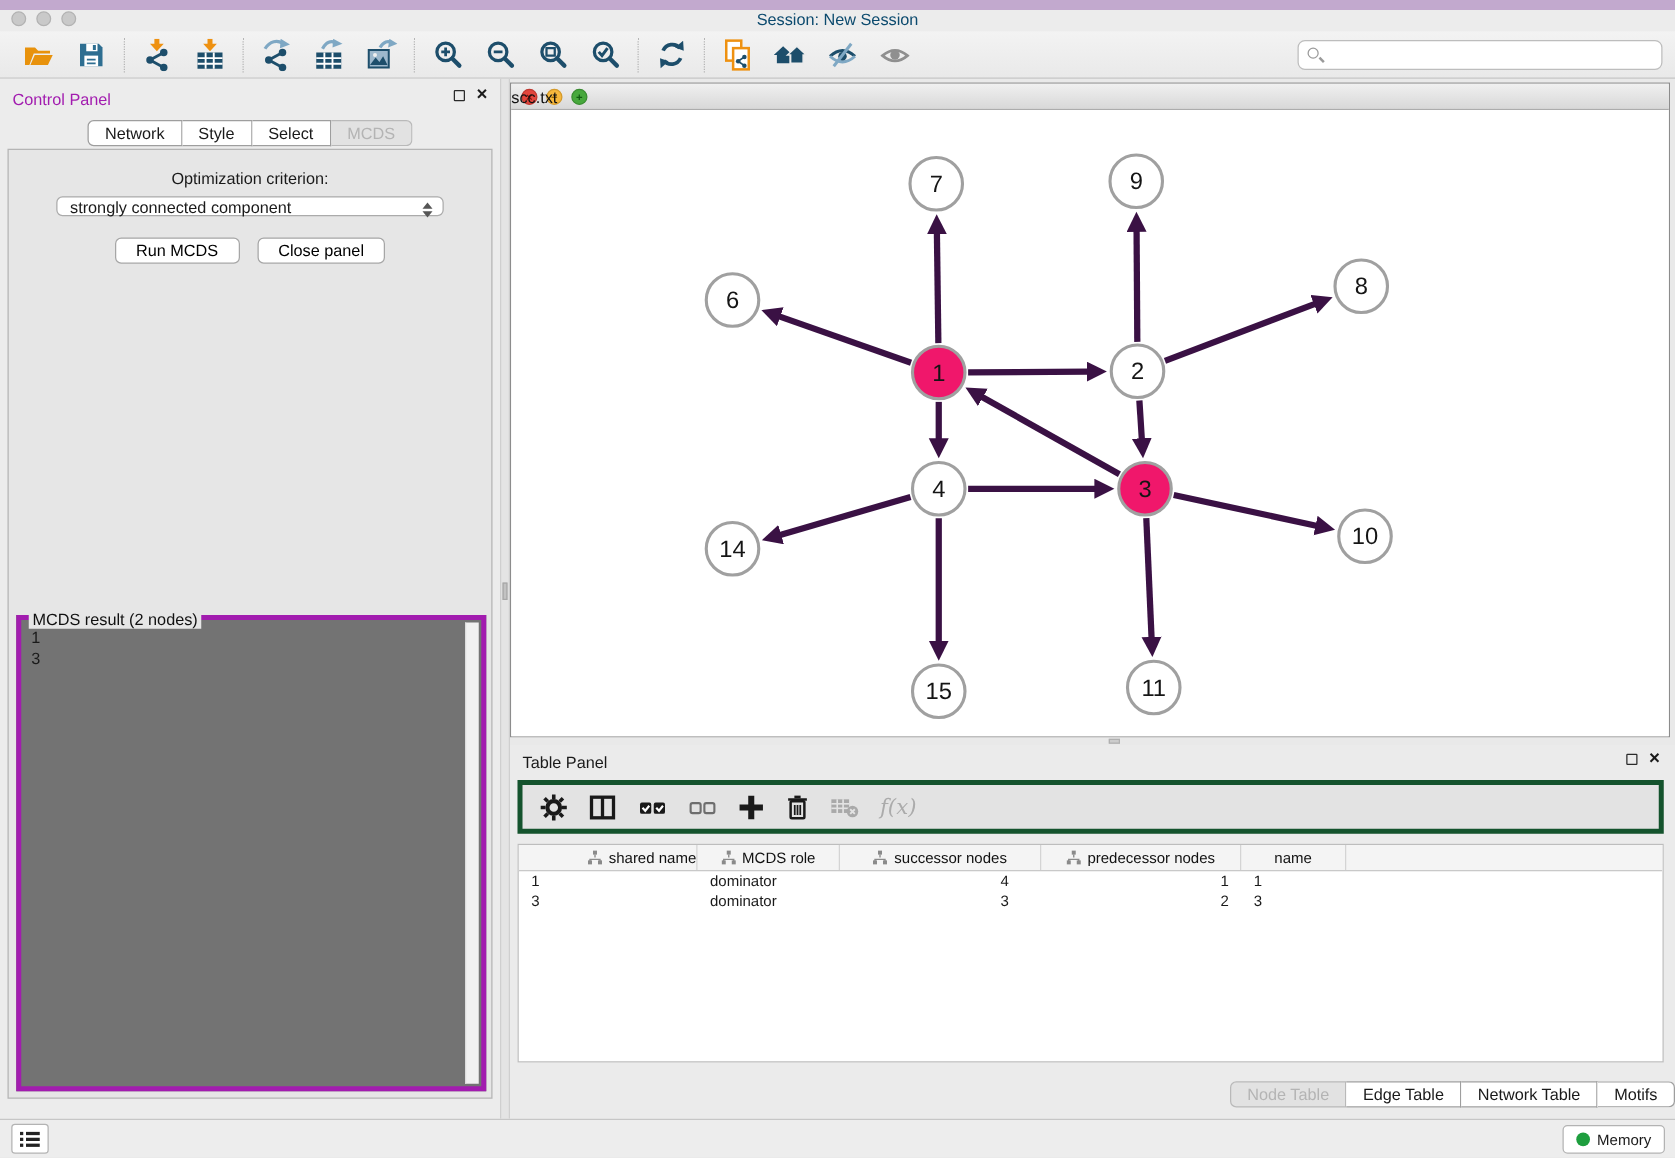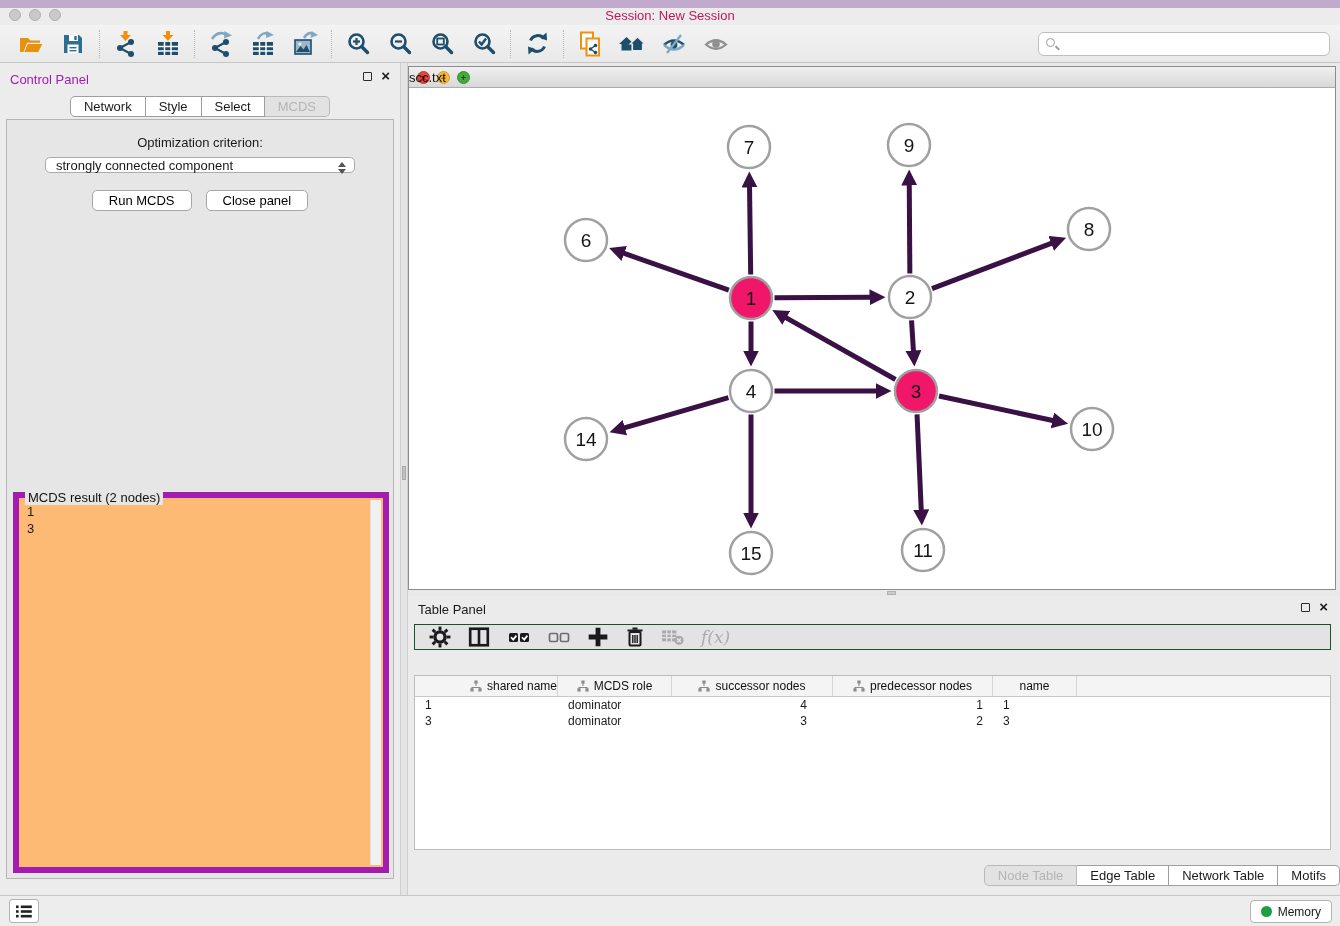--- a/index.html
+++ b/index.html
@@ -5,21 +5,21 @@
   * { margin:0; padding:0; box-sizing:border-box; }
   html,body { width:1340px; height:926px; }
   body { font-family:"Liberation Sans","DejaVu Sans",sans-serif; font-size:13px; color:#1a1a1a; background:#e8e8e8; }
   .app { position:relative; width:1340px; height:926px; overflow:hidden; background:#e9e9e9; }
 
   
   .mac-top { position:absolute; top:0; left:0; right:0; height:25px; background:#ececec; }
   .mac-top .purple { position:absolute; top:0; left:0; right:0; height:8px; background:#c2a9ce; }
   .traffic { position:absolute; left:9px; top:9px; display:flex; gap:8px; }
   .tl { width:12px; height:12px; border-radius:50%; background:#c9c9c9; border:1px solid #b2b2b2; position:relative; }
-  .win-title { position:absolute; top:8px; left:0; right:0; text-align:center; color:#be185d; font-size:13px; }
+  .win-title { position:absolute; top:8px; left:0; right:0; text-align:center; color:#0c4a6e; font-size:13px; }
 
   
   .toolbar { position:absolute; top:25px; left:0; right:0; height:38px; background:linear-gradient(#f3f3f3,#e9e9e9); border-bottom:1px solid #c6c6c6; display:flex; align-items:center; padding:0 10px; }
   .tb-btn { width:42px; height:32px; display:flex; align-items:center; justify-content:center; }
   .tb-sep { width:1px; height:28px; border-left:1px dotted #b5b5b5; margin:0 5px; }
   .tb-spacer { flex:1; }
   .search-wrap { position:relative; width:292px; height:24px; }
   .search-wrap input { width:100%; height:100%; border:1px solid #bdbdbd; border-radius:6px; background:#fff; padding-left:26px; font-size:13px; outline:none; }
   .search-glass { position:absolute; left:8px; top:6px; width:9px; height:9px; border:1.5px solid #9a9a9a; border-radius:50%; }
   .search-glass::after { content:""; position:absolute; left:8px; top:8px; width:5px; height:1.5px; background:#9a9a9a; transform:rotate(45deg); }
@@ -39,21 +39,21 @@
   .tab:last-child { border-radius:0 5px 5px 0; }
   .tab.selected { background:#e2e2e2; color:#b4b4b4; border-color:#b9b9b9; }
   .cp-content { position:absolute; left:6px; right:6px; top:56px; height:760px; background:#e6e6e6; border:1px solid #b5b5b5; }
   .opt-label { position:absolute; top:15px; left:0; right:0; text-align:center; font-size:13px; }
   .select-box { position:absolute; left:38px; right:38px; top:37px; height:16px; background:#fff; border:1px solid #ababab; border-radius:5px; display:flex; align-items:center; padding-left:10px; font-size:13px;text-align:center; }
   .stepper { position:absolute; right:8px; top:4px; display:flex; flex-direction:column; gap:2px; }
   .stepper .up { width:0; height:0; border-left:4px solid transparent; border-right:4px solid transparent; border-bottom:5px solid #555; }
   .stepper .dn { width:0; height:0; border-left:4px solid transparent; border-right:4px solid transparent; border-top:5px solid #555; }
   .btn-row { position:absolute; top:70px; left:0; right:0; display:flex; justify-content:center; gap:14px; }
   .btn { height:21px; padding:0 16px; background:#fff; border:1px solid #a6a6a6; border-radius:5px; font-size:13px; line-height:19px; }
-  .groupbox { position:absolute; left:6px; right:4px; top:372px; bottom:5px; border:6px solid #a21caf; background:#fdba74; }
+  .groupbox { position:absolute; left:6px; right:4px; top:372px; bottom:5px; border:4px solid #a21caf; background:#737373; }
   .groupbox-legend { position:absolute; top:-8px; left:6px; background:#e6e6e6; padding:0 3px; font-size:13px; color:#111; }
   .result-text { position:absolute; left:8px; top:5px; font-size:13px; line-height:17px; white-space:pre; }
   .result-scroll { position:absolute; right:2px; top:2px; bottom:2px; width:11px; background:#f1f1f1; border-left:1px solid #dddddd; }
 
   
   .v-divider { position:absolute; left:400px; width:8px; top:0; bottom:0; background:#e4e4e4; border-left:1px solid #cfcfcf; border-right:1px solid #cfcfcf; }
   .v-handle { position:absolute; left:1px; top:403px; width:4px; height:14px; background:#c2c2c2; border:1px solid #a8a8a8; }
 
   
   .right-col { position:absolute; left:408px; right:0; top:0; bottom:0; }
@@ -68,21 +68,21 @@
   .nw-canvas { position:absolute; top:21px; left:0; right:0; bottom:0; background:#fff; }
 
   
   .h-divider { position:absolute; left:0; right:0; top:527px; height:6px; background:#e9e9e9; }
   .h-handle { position:absolute; left:479px; top:1px; width:9px; height:4px; background:#cccccc; border:1px solid #b0b0b0; }
 
   
   .table-panel { position:absolute; left:0; right:0; top:533px; bottom:0; background:#ebebeb; }
   .tp-header-title { position:absolute; left:10px; top:6px; font-size:13px; }
   .tp-controls { position:absolute; right:12px; top:6px; display:flex; gap:9px; align-items:center; }
-  .tp-toolbar { position:absolute; left:6px; right:9px; top:28px; height:26px; background:#e3e3e3; border:1px solid #14532d; display:flex; align-items:center; gap:16px; padding-left:14px; }
+  .tp-toolbar { position:absolute; left:6px; right:9px; top:28px; height:43px; background:#e3e3e3; border:4px solid #14532d; display:flex; align-items:center; gap:16px; padding-left:14px; }
   .tp-tool { display:flex; align-items:center; justify-content:center; }
   .tp-table { position:absolute; left:6px; right:9px; top:79px; height:175px; background:#fff; border:1px solid #bdbdbd; overflow:hidden; }
   .tp-thead { display:flex; height:21px; background:#f4f4f4; border-bottom:1px solid #c9c9c9; }
   .th { display:flex; align-items:center; justify-content:center; gap:5px; font-size:12px; border-right:1px solid #d4d4d4; color:#111; }
   .tr { display:flex; height:16px; align-items:center; font-size:12px; }
   .td { white-space:nowrap; overflow:hidden; padding:0 10px; }
   .tp-tabs { position:absolute; bottom:9px; left:0; right:0; display:flex; justify-content:flex-end; }
 
   
   .statusbar { position:absolute; bottom:0; left:0; right:0; height:31px; background:#ededed; border-top:1px solid #c6c6c6; }

